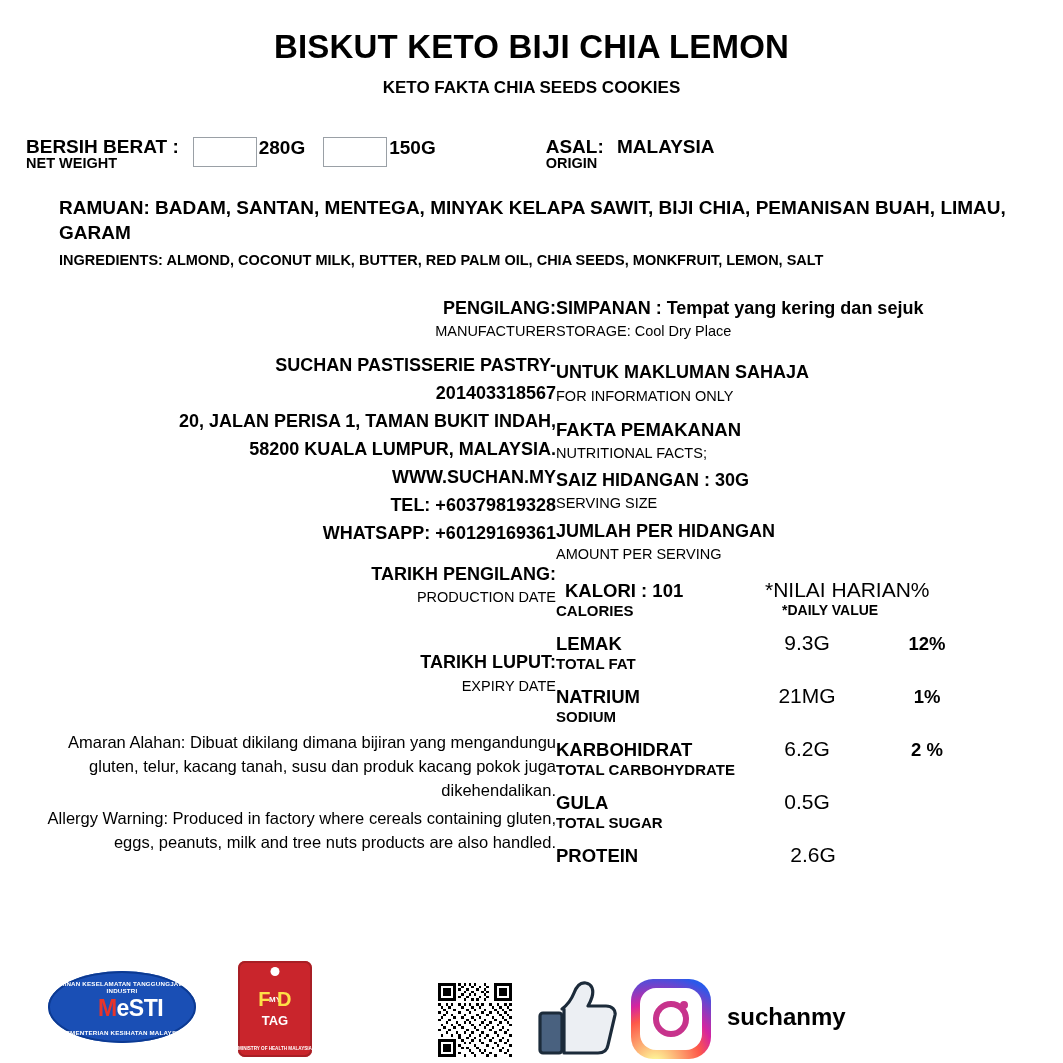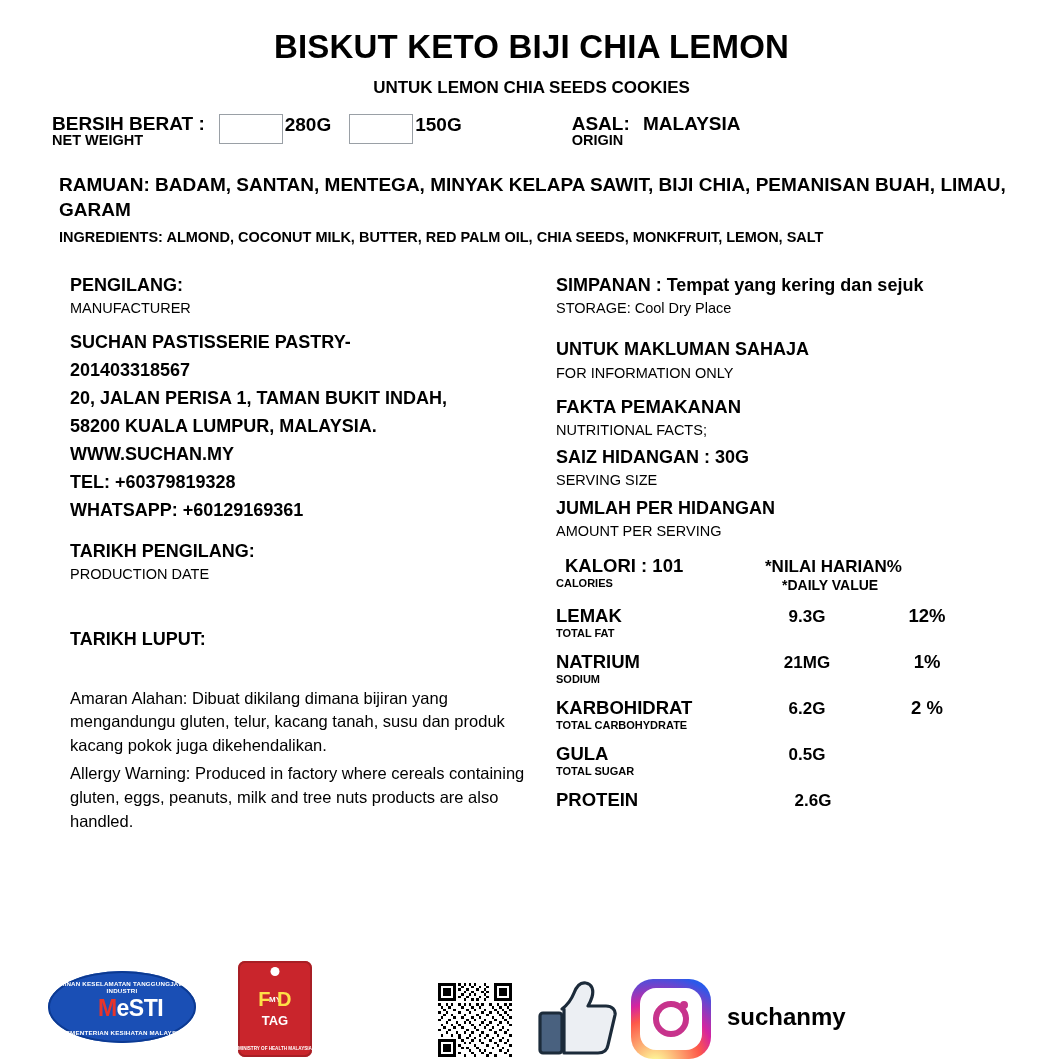--- a/index.html
+++ b/index.html
@@ -35,22 +35,22 @@
     text-align: center;
     font-size: 17px;
     font-weight: bold;
     margin-top: 12px;
   }
 
   
   .weight-row {
     display: flex;
     align-items: flex-start;
-    margin-top: 16px;
-    padding-left: 52px;
+    margin-top: 39px;
+    padding-left: 26px;
   }
   .kv {
     line-height: 1.0;
   }
   .big {
     font-size: 19px;
     font-weight: bold;
     white-space: nowrap;
   }
   .small {
@@ -93,21 +93,22 @@
     margin-top: 6px;
   }
 
   
   .cols {
     display: flex;
     margin-top: 30px;
   }
   .col-left {
     width: 556px;
-    padding-left: 70px;
+    padding-left: 28px;
+    text-align: right;
   }
   .col-right {
     width: 507px;
     padding-left: 0px;
   }
   .blk { margin-bottom: 0; }
   .l1 {
     font-size: 18px;
     font-weight: bold;
     line-height: 1.18;
@@ -140,35 +141,35 @@
     align-items: baseline;
     margin-top: 12px;
   }
   .nname {
     width: 186px;
     font-size: 18.5px;
     font-weight: bold;
   }
   .nval {
     width: 130px;
-    font-size: 17px;
-    font-weight: bold;
+    font-size: 21px;
+    font-weight: normal;
     text-align: center;
   }
   .ndv {
     width: 110px;
     font-size: 18.5px;
     font-weight: bold;
     text-align: center;
   }
   .nsub {
     display: flex;
   }
   .nsub .nname {
-    font-size: 11px;
+    font-size: 15px;
     font-weight: bold;
   }
   .nsub .nval, .nsub .ndv {
     font-size: 14px;
     font-weight: bold;
   }
   .cal-row { margin-top: 14px; margin-left: 9px; }
 
   
   .footer {
@@ -327,21 +328,21 @@
     font-size: 24px;
     font-weight: bold;
   }
 </style>
 </head>
 <body>
 
 <div class="label">
 
   <div class="title">BISKUT KETO BIJI CHIA LEMON</div>
-  <div class="subtitle">UNTUK LEMON CHIA SEEDS COOKIES</div>
+  <div class="subtitle">KETO FAKTA CHIA SEEDS COOKIES</div>
 
   <div class="weight-row">
     <div class="weight-left">
       <div class="kv">
         <div class="big">BERSIH BERAT :</div>
         <div class="small">NET WEIGHT</div>
       </div>
       <div style="margin-left:14px; display:flex; align-items:flex-start;">
         <span class="box"></span>
         <span class="wunit">280G</span>
@@ -387,20 +388,21 @@
       <div class="gap-16"></div>
 
       <div class="blk">
         <div class="l1"> TARIKH  PENGILANG:</div>
         <div class="l2"> PRODUCTION DATE</div>
         <div style="height:46px;"></div>
       </div>
 
       <div class="blk">
         <div class="l1">TARIKH  LUPUT:</div>
+        <div class="l2">EXPIRY DATE</div>
         <div style="height:32px;"></div>
       </div>
 
       <div class="allergy">Amaran Alahan: Dibuat dikilang dimana bijiran yang mengandungu gluten, telur, kacang tanah, susu dan produk kacang pokok juga dikehendalikan.</div>
       <div class="allergy">Allergy Warning:  Produced in factory where cereals containing gluten, eggs, peanuts, milk and tree nuts products are also handled.</div>
     </div>
 
     <div class="col-right">
 
       <div class="blk">

